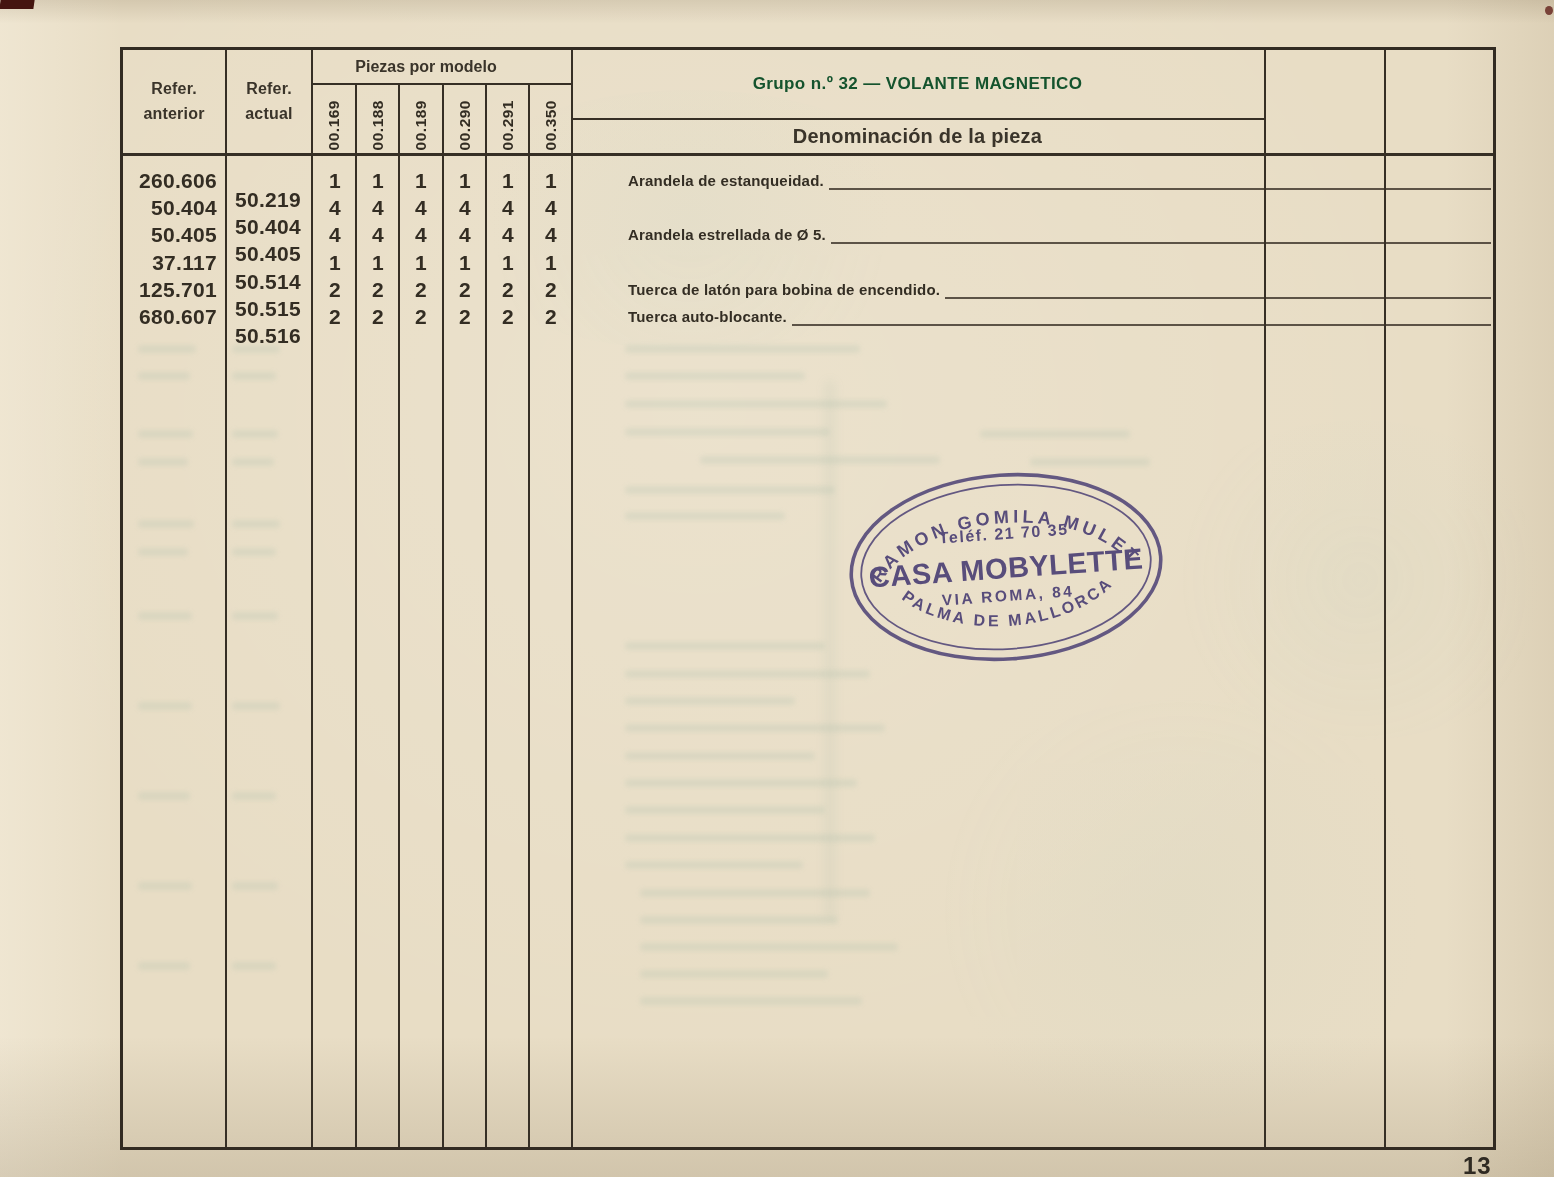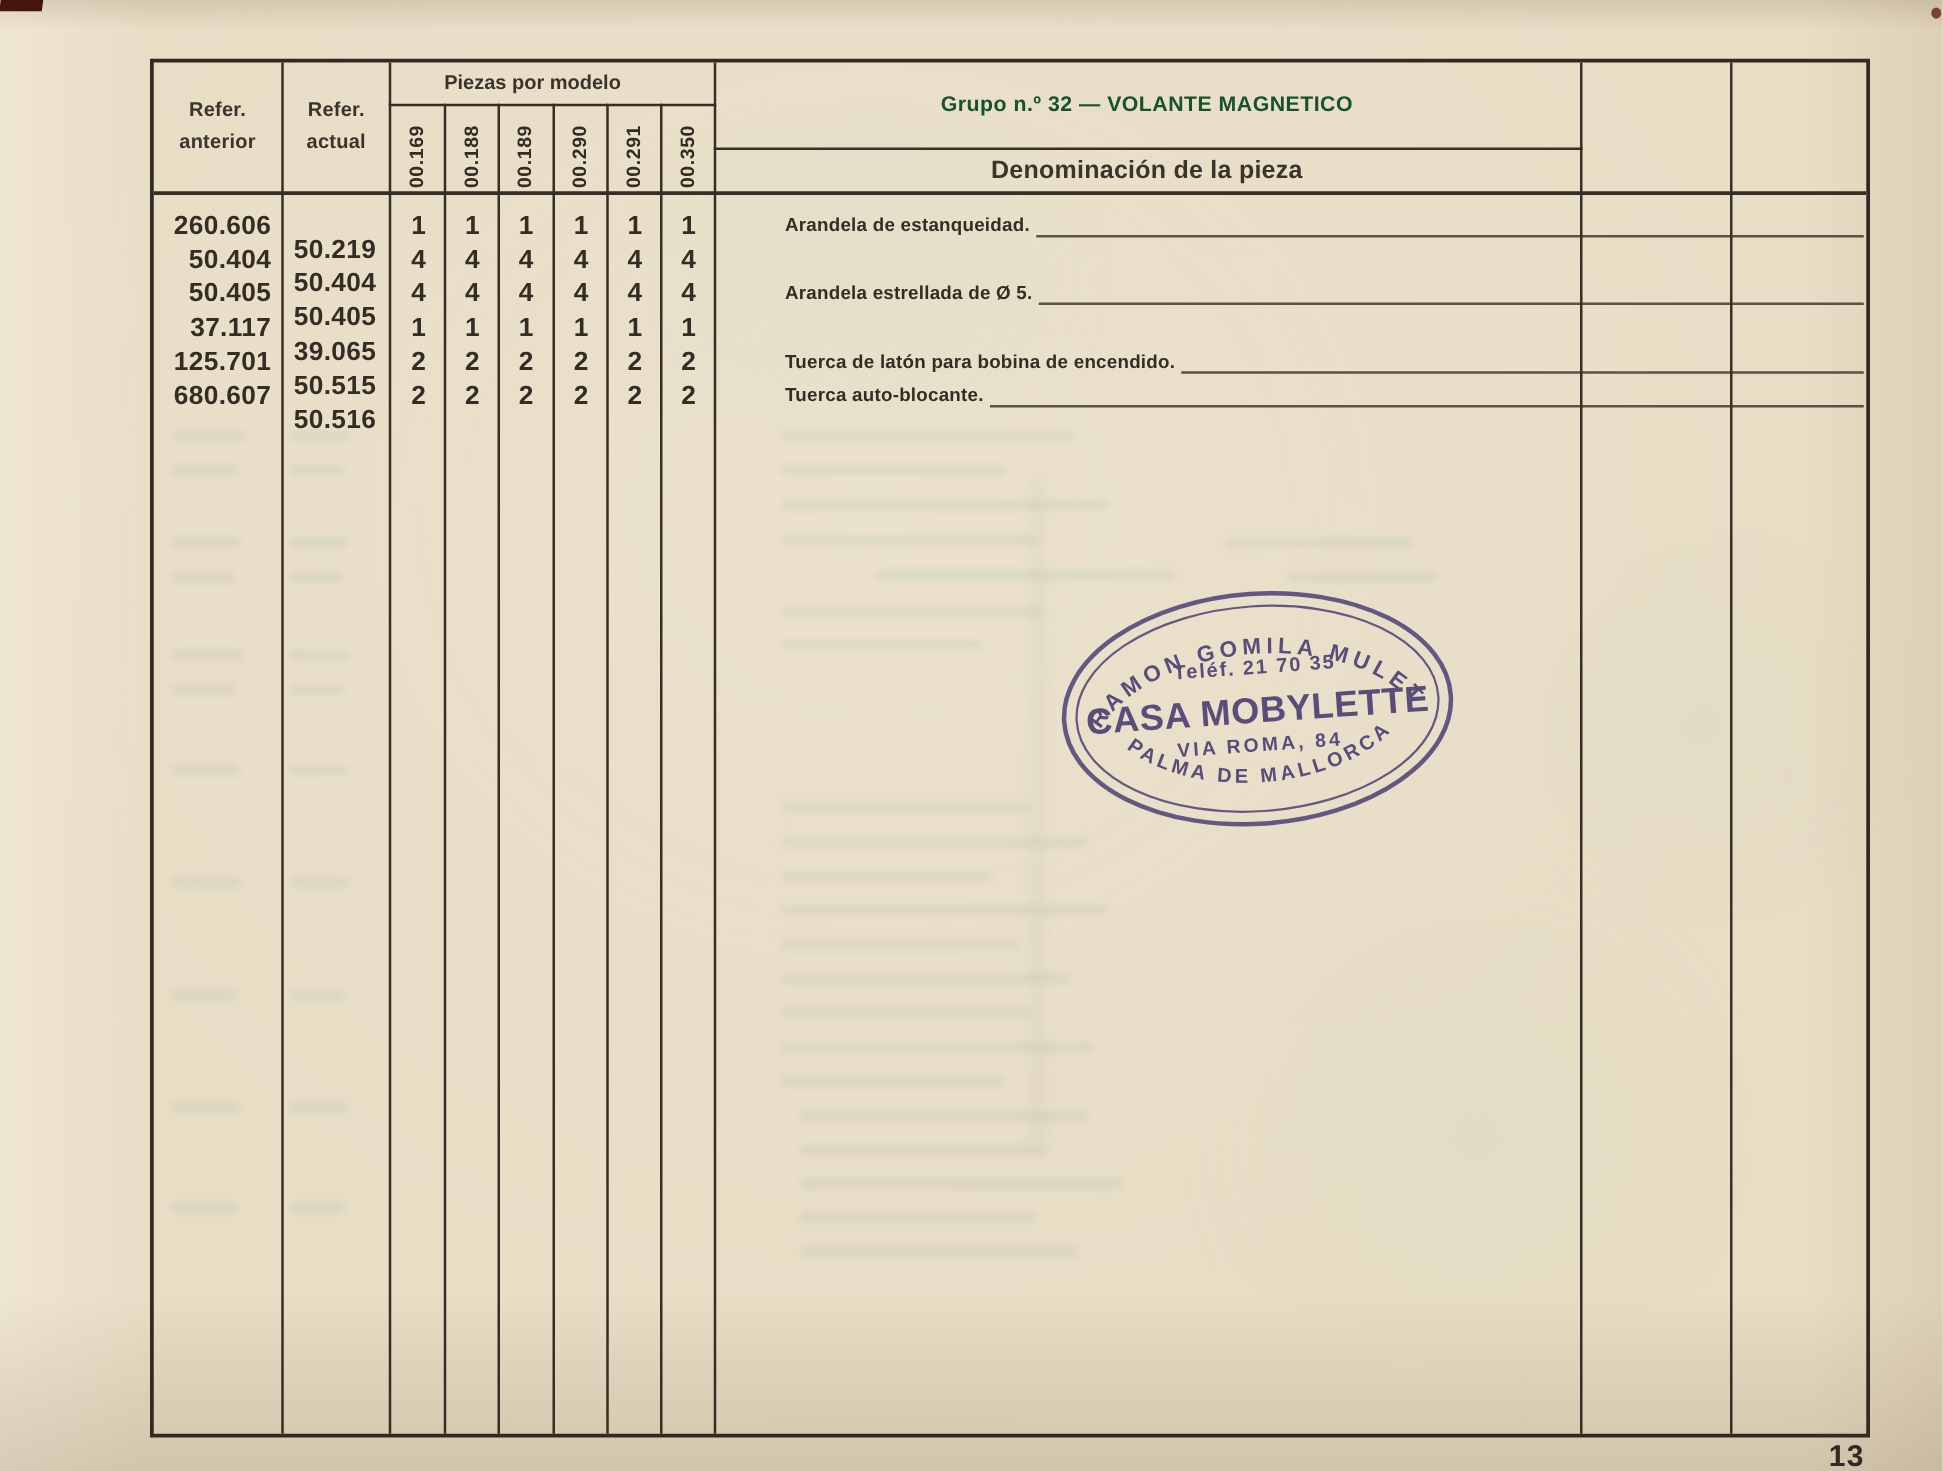--- a/index.html
+++ b/index.html
@@ -201,21 +201,21 @@
     <div class="cell q q3">4</div>
     <div class="cell q q4">4</div>
     <div class="cell q q5">4</div>
     <div class="desc">
         <span>Arandela estrellada de Ø 5.</span>
         <i class="rule"></i>
       </div>
   </div>
   <div class="row" style="top:199px">
     <div class="cell ra">37.117</div>
-    <div class="cell rb">39.065</div>
+    <div class="cell rb">50.514</div>
     <div class="cell q q0">1</div>
     <div class="cell q q1">1</div>
     <div class="cell q q2">1</div>
     <div class="cell q q3">1</div>
     <div class="cell q q4">1</div>
     <div class="cell q q5">1</div>
   </div>
   <div class="row" style="top:226px">
     <div class="cell ra">125.701</div>
     <div class="cell rb">50.515</div>

